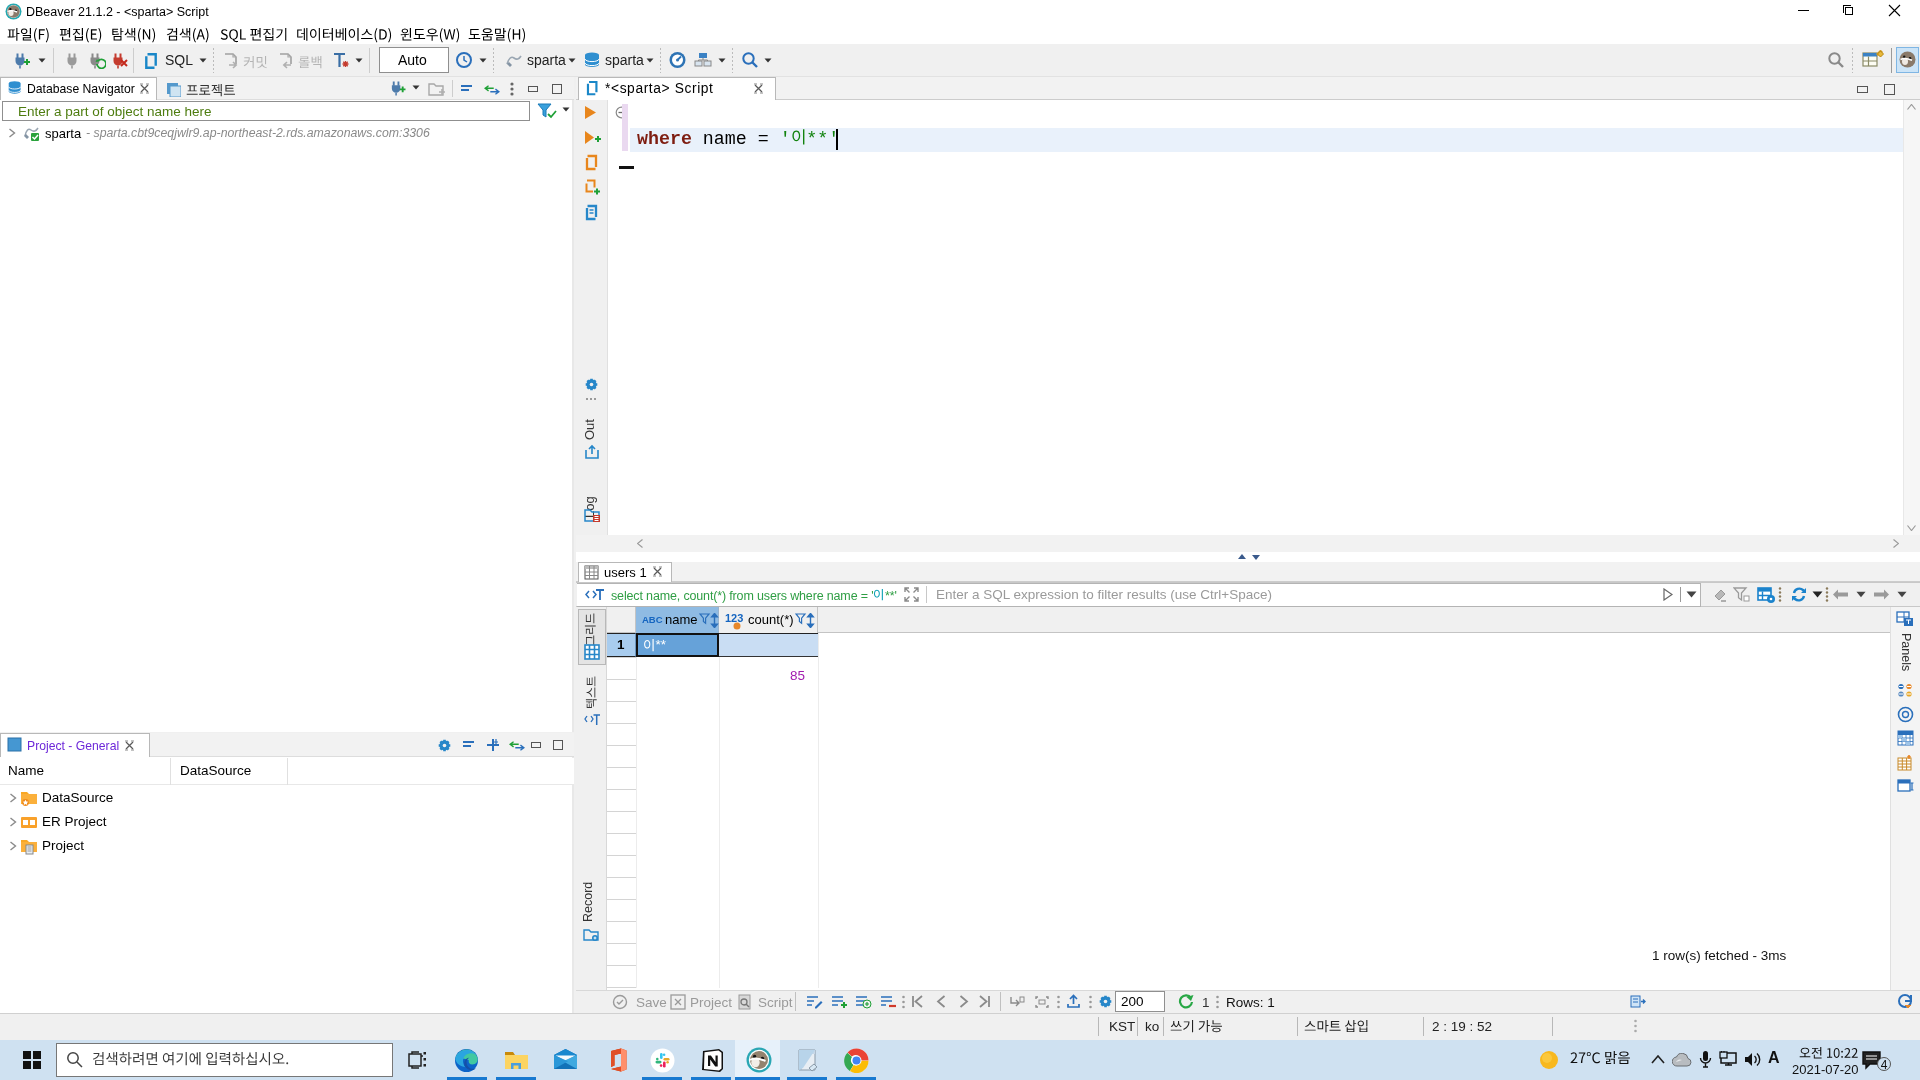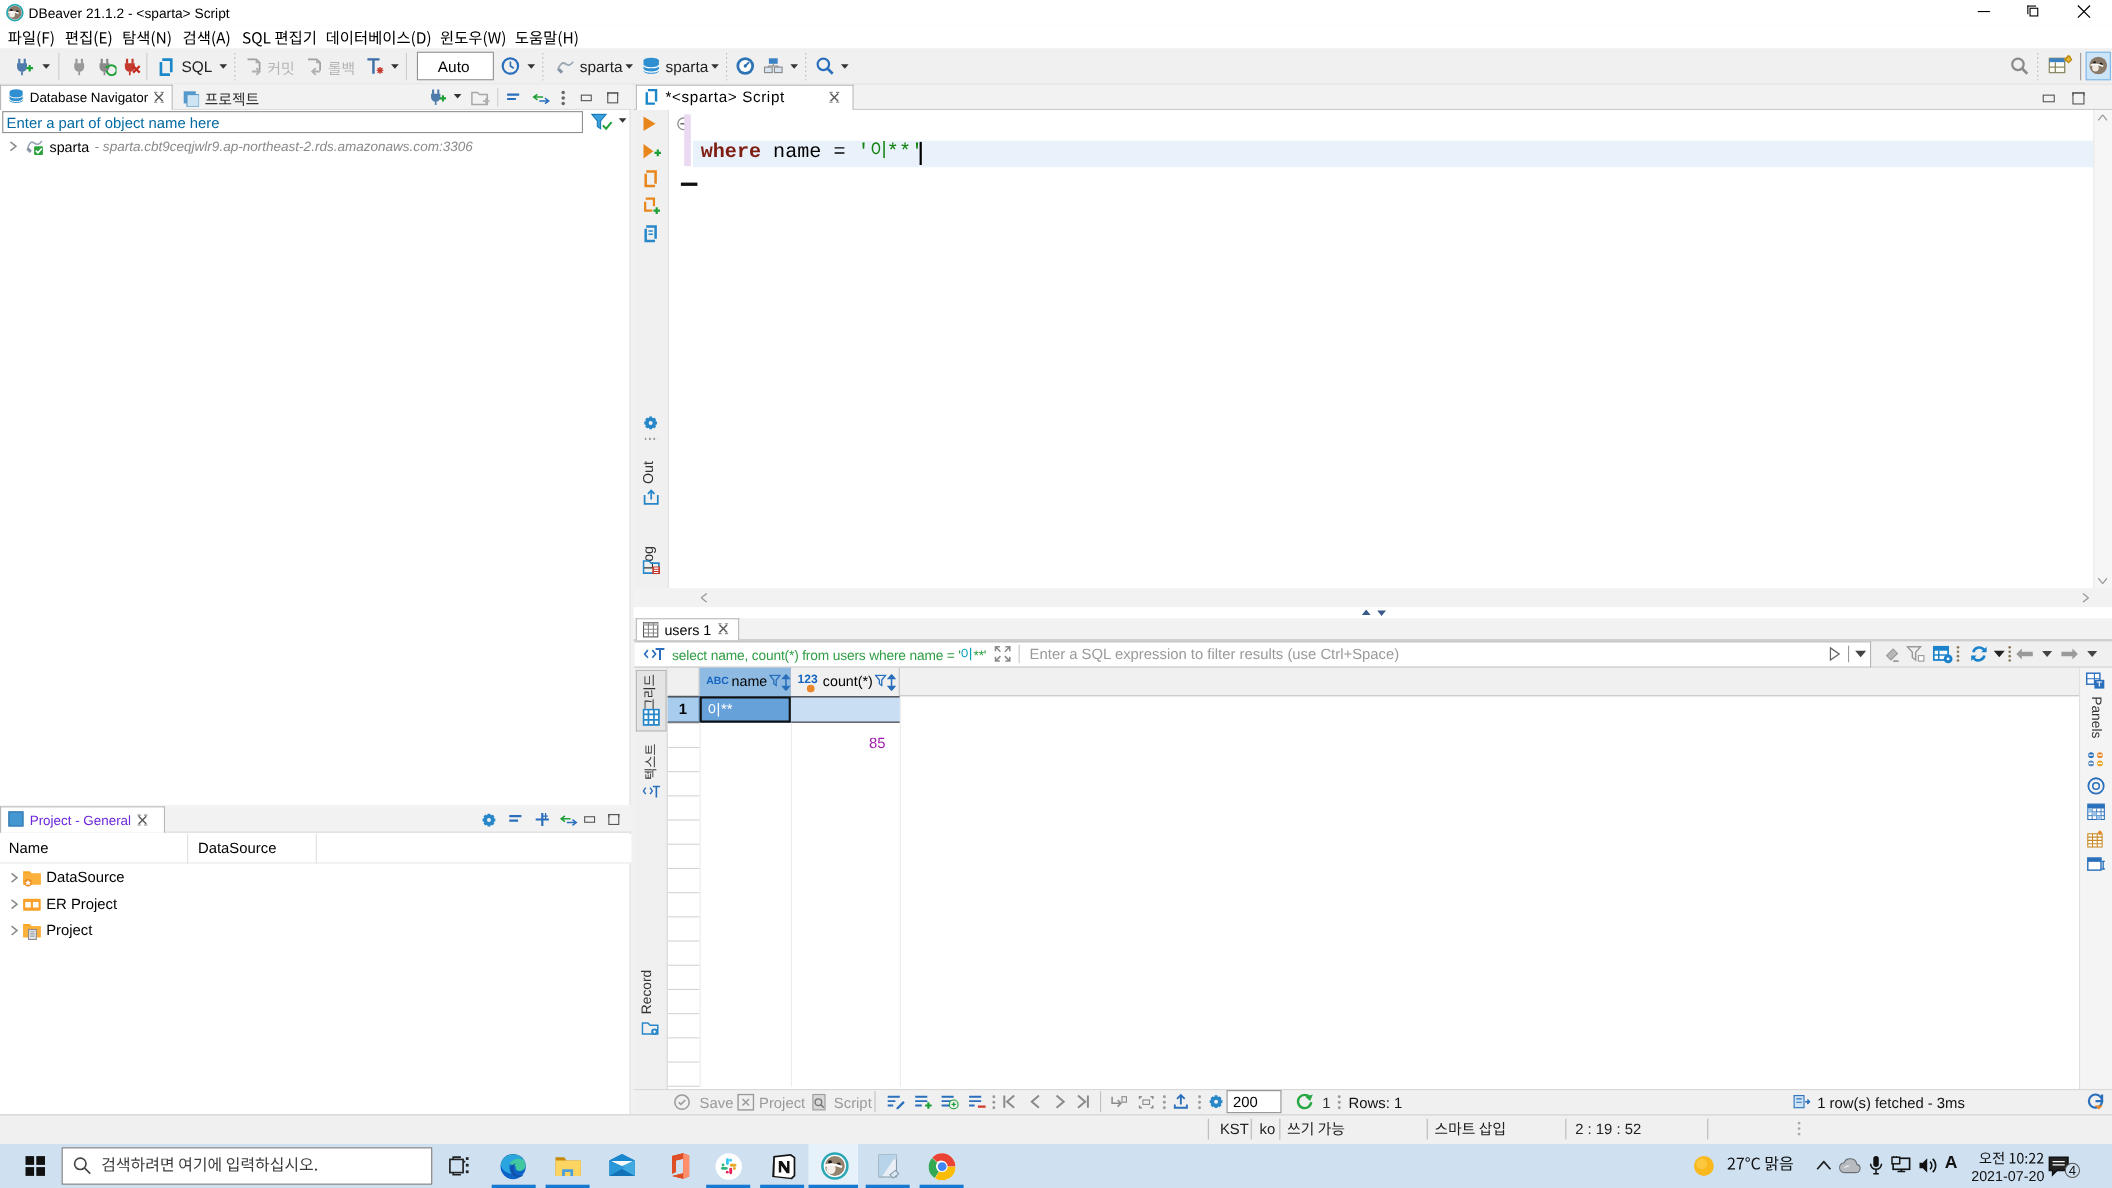--- a/index.html
+++ b/index.html
@@ -253,21 +253,21 @@
     </svg>
 <svg class="abs" style="left:508px;top:81px" width="8" height="16" viewBox="0 0 8 16">
 <circle cx="4" cy="3" r="1.6" fill="#666"></circle>
       <circle cx="4" cy="8" r="1.6" fill="#666"></circle>
       <circle cx="4" cy="13" r="1.6" fill="#666"></circle>
     </svg>
 <div class="abs" style="left:528px;top:86px;width:10px;height:6px;border:1px solid #555"></div>
 <div class="abs" style="left:552px;top:84px;width:10px;height:10px;border:1px solid #555"></div>
     <div class="abs" style="left:552px;top:84px;width:10px;height:3px;border:1px solid #555;border-bottom:none"></div>
 <div class="abs" style="left:2px;top:101px;width:528px;height:20px;background:#fff;border:1px solid #8f8f8f"></div>
-<div class="txt" style="left:6px;top:104px;font-size:13.5px;color:#0369a1">Enter a part of object name here</div>
+<div class="txt" style="left:18px;top:104px;font-size:13.5px;color:#4d7c0f">Enter a part of object name here</div>
 <svg class="abs" style="left:537px;top:103px" width="20" height="17" viewBox="0 0 20 17">
 <path d="M1 1 h13 l-5 6 v7 l-3 -2 v-5 Z" fill="#39a0dc" stroke="#1a7ab8"></path>
 <path d="M11 11 l3 3 l5 -6" stroke="#1fa036" stroke-width="1.8" fill="none"></path>
     </svg>
 <svg class="abs" style="left:562px;top:107px" width="8" height="5" viewBox="0 0 8 5">
       <path d="M0.5 0.5 L7.5 0.5 L4 4.5 Z" fill="#333"></path>
     </svg>
 <svg class="abs" style="left:8px;top:128px" width="8" height="10" viewBox="0 0 8 10">
       <path d="M1.5 1 L6.5 5 L1.5 9" stroke="#8a8a8a" stroke-width="1.4" fill="none"></path>
     </svg>
@@ -715,21 +715,21 @@
       <circle cx="2.5" cy="3" r="1.3" fill="#999"></circle>
       <circle cx="2.5" cy="8" r="1.3" fill="#999"></circle>
       <circle cx="2.5" cy="13" r="1.3" fill="#999"></circle>
     </svg>
 <div class="txt" style="left:1226px;top:995px;font-size:13.5px;color:#111">Rows: 1</div>
 <svg class="abs" style="left:1629px;top:994px" width="17" height="15" viewBox="0 0 17 15">
 <rect x="2" y="2" width="9" height="11" fill="#cfe4f7" stroke="#2a6fbb"></rect>
       <path d="M4 5 h5 M4 8 h5" stroke="#2a6fbb"></path>
 <path d="M12 7.5 h4 M14 5.5 l2 2 -2 2" stroke="#2a6fbb" stroke-width="1.4" fill="none"></path>
     </svg>
-<div class="txt" style="left:1652px;top:995px;font-size:13.5px;color:#111">1 row(s) fetched - 3ms</div>
+<div class="txt" style="left:1652px;top:948px;font-size:13.5px;color:#111">1 row(s) fetched - 3ms</div>
 <svg class="abs" style="left:1896px;top:992px" width="18" height="18" viewBox="0 0 18 18">
 <path d="M3 9 a6 6 0 0 1 12 0 M15 9 a6 6 0 0 1 -12 0" fill="none" stroke="#2a6fbb" stroke-width="2"></path>
 <path d="M15 3 v6 h-6" fill="none" stroke="#2a6fbb" stroke-width="2"></path>
       <path d="M9 13 l3 3 3 -3" fill="#e8882a" stroke="#e8882a"></path>
     </svg>
 <div class="abs" style="left:0;top:1013px;width:1920px;height:27px;background:#f0f0f0;border-top:1px solid #d0d0d0"></div>
 <div class="vsep" style="left:1098px;top:1017px;height:19px;background:#b8b8b8"></div>
 <div class="txt" style="left:1109px;top:1019px;font-size:13.5px;color:#222">KST</div>
 <div class="vsep" style="left:1137px;top:1017px;height:19px;background:#b8b8b8"></div>
 <div class="txt" style="left:1145px;top:1019px;font-size:13.5px;color:#222">ko</div>

